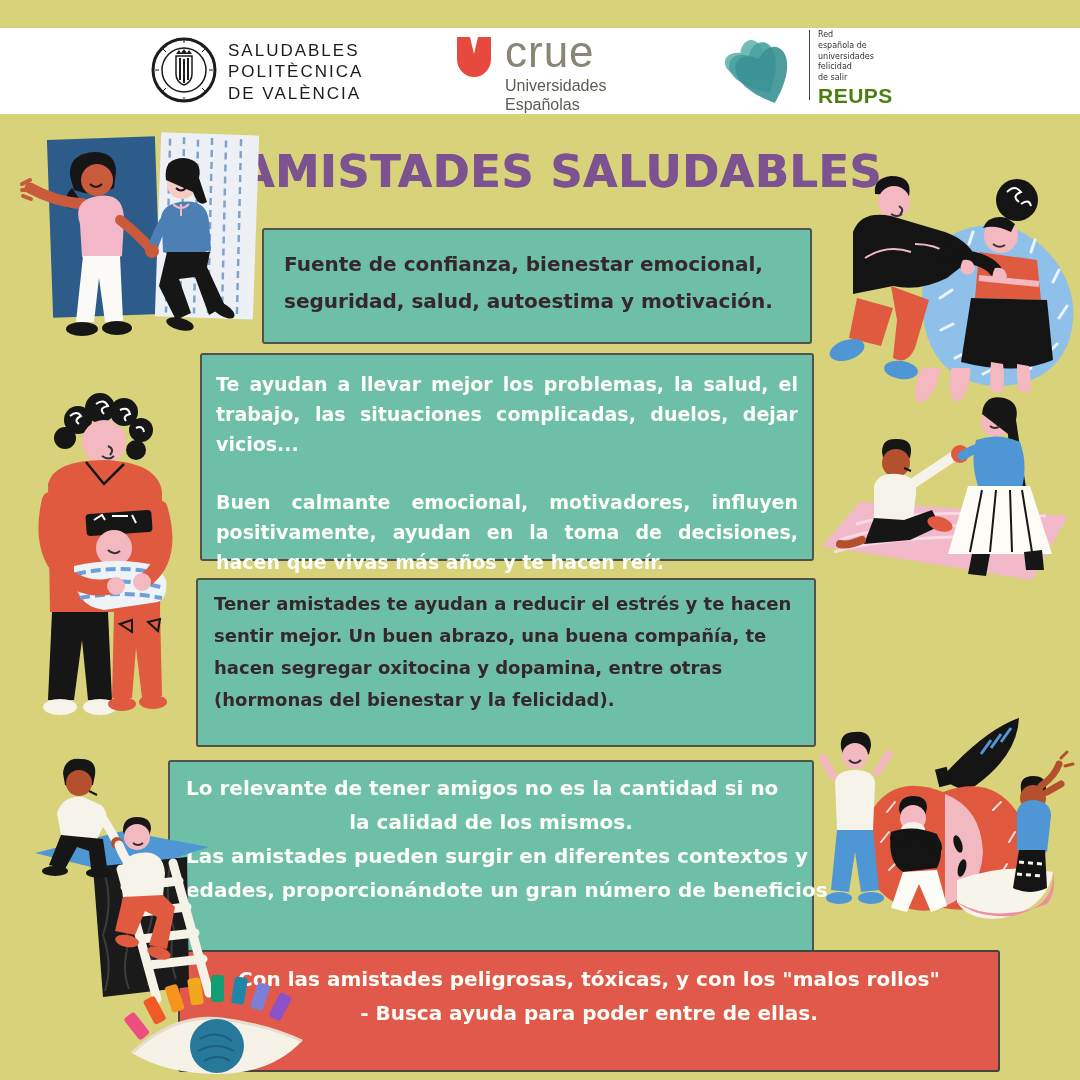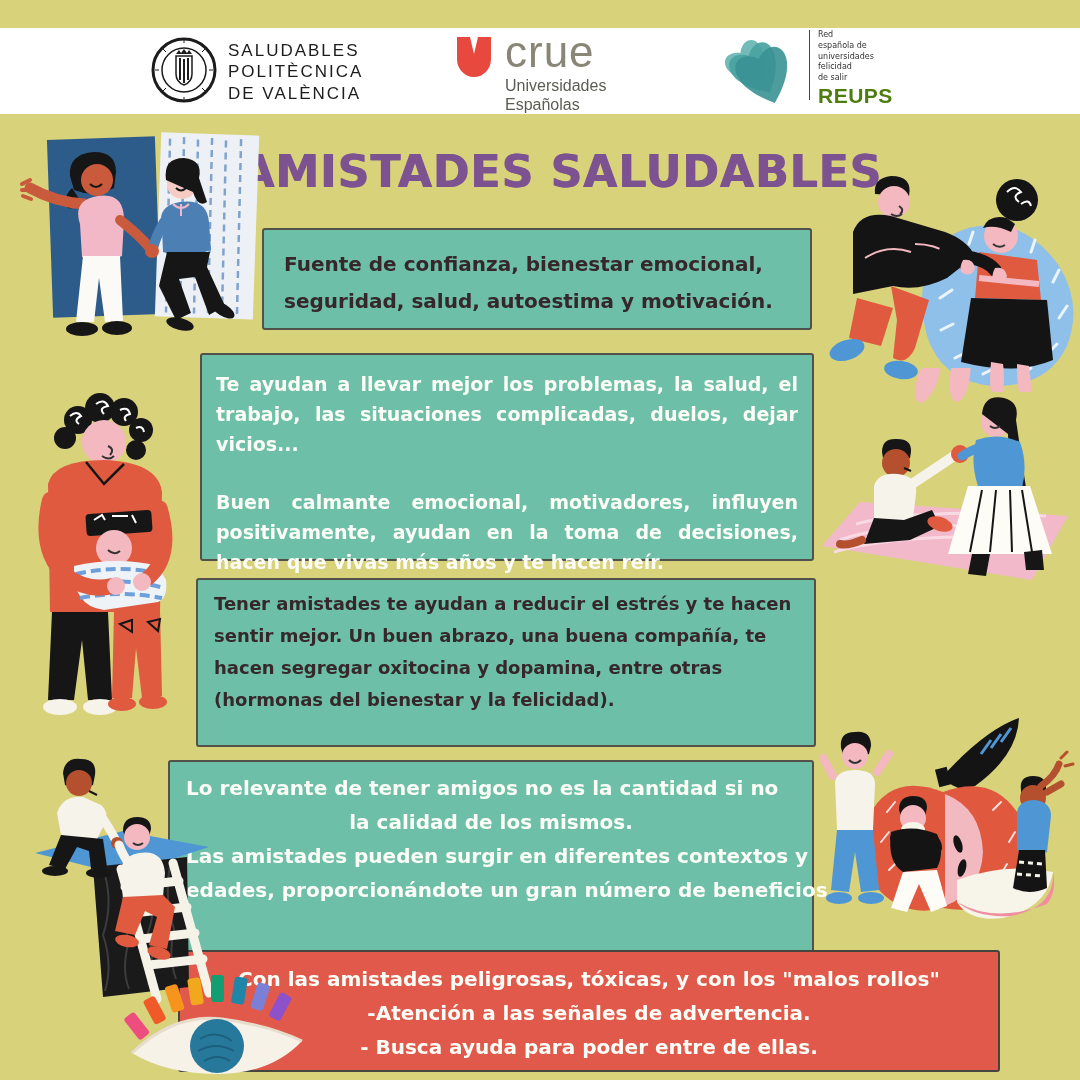--- a/index.html
+++ b/index.html
@@ -24,21 +24,21 @@
   .reups-tag{font-size:8px;color:#333;line-height:1.35;}
   .reups-acr{font-family:"Liberation Sans",sans-serif;font-weight:bold;color:#4d7c0f;font-size:21px;letter-spacing:.5px;}
 
   
   .title{position:absolute;left:240px;top:146px;width:600px;text-align:center;
     font-size:44px;font-weight:bold;color:var(--purple);letter-spacing:1px;
     text-shadow:1px 0 0 currentColor;white-space:nowrap;}
 
   
   .box{position:absolute;background:var(--teal);border:2px solid var(--border);border-radius:3px;}
-  .box-1{left:262px;top:228px;width:550px;height:102px;padding:16px 20px;
+  .box-1{left:262px;top:228px;width:550px;height:116px;padding:16px 20px;
     color:var(--dark);font-weight:bold;font-size:20px;line-height:1.85;}
   .box-2{left:200px;top:353px;width:614px;height:208px;padding:14px 14px;
     color:var(--white);font-weight:bold;font-size:19px;line-height:1.58;text-align:justify;}
   .box-2 p+p{margin-top:28px;}
   .box-3{left:196px;top:578px;width:620px;height:169px;padding:8px 16px;
     color:var(--dark);font-weight:bold;font-size:18px;line-height:1.78;}
   .box-4{left:168px;top:760px;width:646px;height:200px;padding:9px 16px;
     color:var(--white);font-weight:bold;font-size:20px;line-height:1.7;}
   .box-warning{left:178px;top:950px;width:822px;height:122px;padding:10px 20px;
     background:var(--red);border:2px solid #454540;color:var(--white);
@@ -136,21 +136,20 @@
 
   <div class="box box-4">
     <div class="ln left">Lo relevante de tener amigos no es la cantidad si no</div>
     <div class="ln right">la calidad de los mismos.</div>
     <div class="ln center">Las amistades pueden surgir en diferentes contextos y</div>
     <div class="ln center">edades, proporcionándote un gran número de beneficios.</div>
   </div>
 
   <div class="box box-warning">
     <div class="ln center">Con las  amistades peligrosas, tóxicas,  y con los "malos rollos"</div>
-    <div class="ln right">-Atención a las señales de advertencia.</div>
     <div class="ln right">- Busca ayuda  para poder entre de ellas.</div>
   </div>
 
   <div class="illo" style="left:10px;top:128px;width:250px;height:215px;">
     <svg viewBox="0 0 250 215">
       <rect x="40" y="10" width="108" height="178" fill="#2e5c8a" transform="rotate(-2 94 99)"></rect>
       <g transform="rotate(2 198 99)">
         <rect x="148" y="6" width="98" height="184" fill="#edf1f5"></rect>
         <g stroke="#7fa3cc" stroke-width="2.5" stroke-dasharray="7 5" fill="none">
           <line x1="157" y1="12" x2="159" y2="186"></line>

